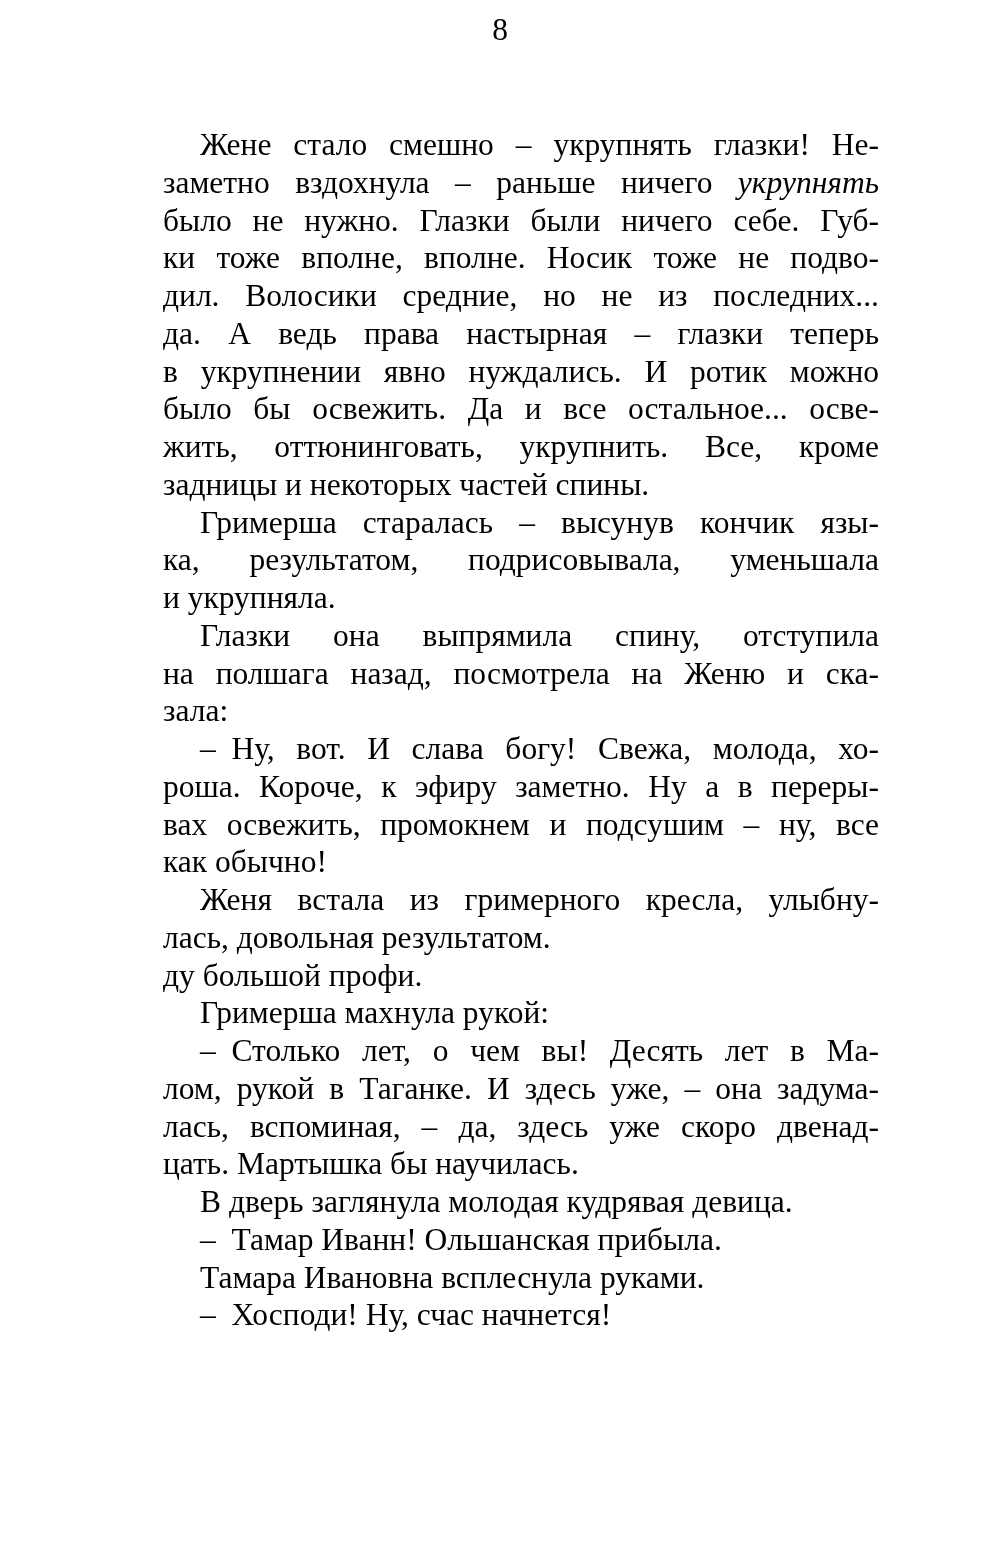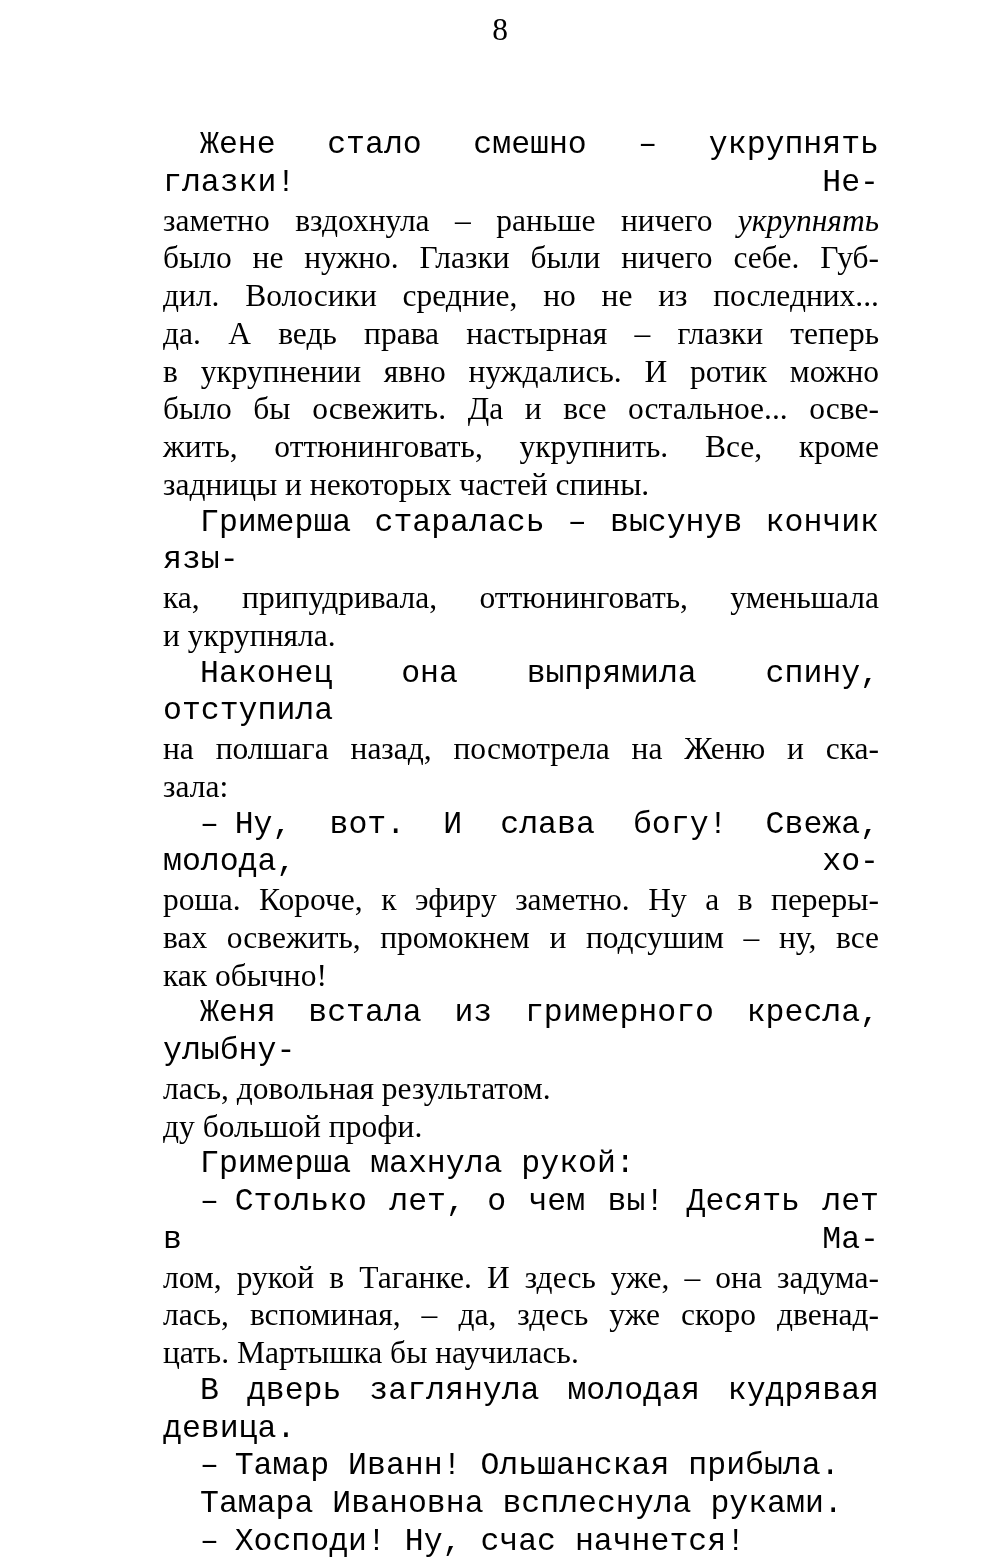--- a/index.html
+++ b/index.html
@@ -30,21 +30,20 @@
     padding: 0;
   }
   .line {
     text-align: justify;
     text-align-last: justify;
     -moz-text-align-last: justify;
     white-space: normal;
   }
   .line.first {
     text-indent: 37px;
-    font-family: Liberation Mono, monospace;
   }
   .line.last {
     text-align-last: left;
     -moz-text-align-last: left;
   }
   .line em {
     font-style: italic;
   }
   .page-number {
     margin-top: 11px;
@@ -56,34 +55,35 @@
 </style>
 </head>
 <body>
 
 <div class="page">
   <div class="text-block">
       <div class="para">
         <div class="line first"><span>Жене стало смешно – укрупнять глазки! Не-</span></div>
         <div class="line"><span>заметно вздохнула – раньше ничего </span><em>укрупнять</em></div>
         <div class="line"><span>было не нужно. Глазки были ничего себе. Губ-</span></div>
+        <div class="line"><span>ки тоже вполне, вполне. Носик тоже не подво-</span></div>
         <div class="line"><span>дил. Волосики средние, но не из последних...</span></div>
         <div class="line"><span>да. А ведь права настырная – глазки теперь</span></div>
         <div class="line"><span>в укрупнении явно нуждались. И ротик можно</span></div>
         <div class="line"><span>было бы освежить. Да и все остальное... осве-</span></div>
         <div class="line"><span>жить, оттюнинговать, укрупнить. Все, кроме</span></div>
         <div class="line last"><span>задницы и некоторых частей спины.</span></div>
       </div>
       <div class="para">
         <div class="line first"><span>Гримерша старалась – высунув кончик язы-</span></div>
-        <div class="line"><span>ка, припудривала, оттюнинговать, уменьшала</span></div>
+        <div class="line"><span>ка, результатом, подрисовывала, уменьшала</span></div>
         <div class="line last"><span>и укрупняла.</span></div>
       </div>
       <div class="para">
-        <div class="line first"><span>Наконец она выпрямила спину, отступила</span></div>
+        <div class="line first"><span>Глазки она выпрямила спину, отступила</span></div>
         <div class="line"><span>на полшага назад, посмотрела на Женю и ска-</span></div>
         <div class="line last"><span>зала:</span></div>
       </div>
       <div class="para">
         <div class="line first"><span>– Ну, вот. И слава богу! Свежа, молода, хо-</span></div>
         <div class="line"><span>роша. Короче, к эфиру заметно. Ну а в переры-</span></div>
         <div class="line"><span>вах освежить, промокнем и подсушим – ну, все</span></div>
         <div class="line last"><span>как обычно!</span></div>
       </div>
       <div class="para">

